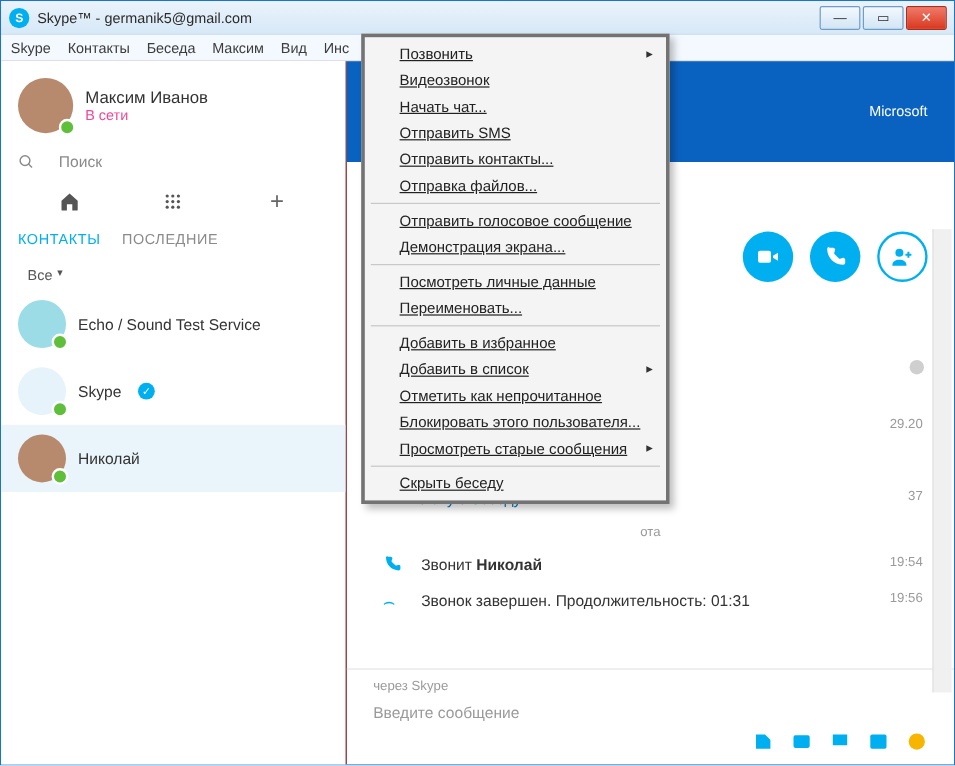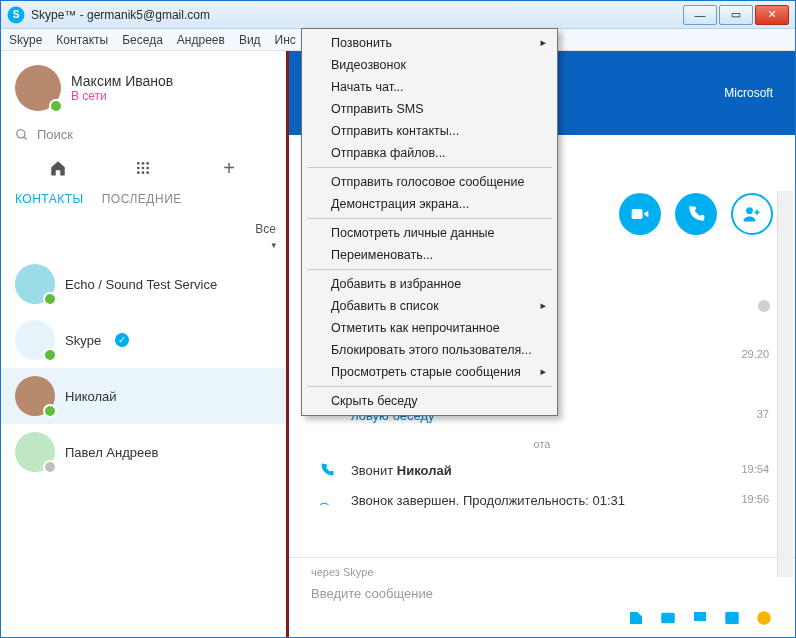--- a/index.html
+++ b/index.html
@@ -10,35 +10,35 @@
   .titlebar .skype-logo { width:18px;height:18px;margin-right:6px;}
   .titlebar .title { font-size:12px; color:#2b2b2b; flex:1; }
   .winbtns { display:flex; gap:0; }
   .winbtn { width:34px;height:20px;border:1px solid #6f9dc6;border-radius:2px;background:linear-gradient(#f3f8fd,#d2e5f5);display:flex;align-items:center;justify-content:center;font-size:11px;color:#2b2b2b;margin-left:2px;}
   .winbtn.close{background:linear-gradient(#f07a6a,#d9381e);border-color:#b02a16;color:#fff;}
   
   .menubar { height:22px; background:#f3f9fe; display:flex; align-items:center; padding:0 8px; gap:14px; font-size:12px; color:#3d3d3d; border-bottom:1px solid #e0e0e0;}
   .menubar span{cursor:default;}
   .body { display:flex; height: calc(100% - 50px); position:relative; }
   
-  .sidebar { width:288px; border-right:3px solid #7f1d1d; display:flex; flex-direction:column; background:#fff;}
+  .sidebar { width:288px; border-right:1px solid #7f1d1d; display:flex; flex-direction:column; background:#fff;}
   .me { display:flex; padding:14px 14px 8px 14px; align-items:center; gap:10px;}
   .avatar {width:46px;height:46px;border-radius:50%;background:#b9c3cc;position:relative;flex-shrink:0;}
   .avatar.sm{width:40px;height:40px;}
   .presence{position:absolute;right:-2px;bottom:-2px;width:14px;height:14px;border-radius:50%;background:#5fbf3a;border:2px solid #fff;}
   .presence.away{background:#c0c0c0;}
   .me-name{font-size:14px;color:#333;}
   .me-status{font-size:12px;color:#ec4899;}
-  .search{padding:8px 14px;display:flex;align-items:center;gap:8px;color:#8a8a8a;font-size:13px;}
+  .search{padding:8px 14px;display:flex;align-items:center;gap:20px;color:#8a8a8a;font-size:13px;}
   .iconrow{display:flex;justify-content:space-around;padding:8px 14px;color:#555;}
   .iconrow .ic{width:20px;height:20px;display:flex;align-items:center;justify-content:center;font-size:16px;color:#666;}
   .tabs{display:flex;gap:18px;padding:6px 14px 10px 14px;font-size:12px;}
   .tabs .tab{color:#8a8a8a;letter-spacing:0.5px;}
   .tabs .tab.active{color:#00aff0;}
-  .filter{padding:6px 10px;font-size:12px;color:#555;display:flex;align-items:flex-end;gap:4px;flex-direction:column;}
+  .filter{padding:6px 22px;font-size:12px;color:#555;display:flex;align-items:flex-start;gap:4px;}
   .contacts{flex:1;overflow:hidden;}
   .contact{display:flex;align-items:center;gap:10px;padding:8px 14px;font-size:13px;color:#333;}
   .contact.selected{background:#e9f4fb;}
   .badge-verified{display:inline-flex;width:14px;height:14px;border-radius:50%;background:#00aff0;color:#fff;font-size:9px;align-items:center;justify-content:center;margin-left:4px;}
   
   .main{flex:1;display:flex;flex-direction:column;position:relative;gap:44px;}
   .msn-band{height:84px;background:#0a62c0;color:#fff;display:flex;align-items:center;justify-content:space-between;padding:0 22px;font-size:22px;}
   .msn-band .ms{font-size:12px;}
   .actionrow{display:flex;gap:14px;justify-content:flex-end;padding:14px 22px;}
   .roundbtn{width:42px;height:42px;border-radius:50%;background:#00aff0;display:flex;align-items:center;justify-content:center;color:#fff;}
@@ -47,21 +47,21 @@
   .convo .link{color:#0a7fbf;}
   .convo .time{color:#9a9a9a;font-size:11px;position:absolute;right:4px;}
   .convo .row{position:relative;padding:6px 60px 6px 40px;line-height:1.4;}
   .convo .row .cicon{position:absolute;left:8px;top:6px;color:#00aff0;font-size:16px;}
   .divider-txt{font-size:11px;color:#9a9a9a;text-align:center;margin:6px 0;position:relative;}
   .footer{border-top:1px solid #e4e4e4;}
   .via{font-size:11px;color:#9a9a9a;padding:8px 22px 2px;}
   .compose{padding:6px 22px 4px;font-size:13px;color:#9a9a9a;}
   .compose-icons{display:flex;gap:14px;justify-content:flex-end;padding:4px 22px 10px;color:#00aff0;font-size:16px;}
   
-  .ctxmenu{position:absolute;left:300px;top:27px;width:257px;background:#f4f4f4;border:1px solid #737373;box-shadow:4px 4px 6px rgba(0,0,0,.25);padding:3px;font-size:12.5px;color:#222;z-index:50;}
+  .ctxmenu{position:absolute;left:300px;top:27px;width:257px;background:#f4f4f4;border:3px solid #737373;box-shadow:4px 4px 6px rgba(0,0,0,.25);padding:3px;font-size:12.5px;color:#222;z-index:50;text-decoration:underline;}
   .ctxmenu .mi{padding:4px 18px 4px 26px;white-space:nowrap;position:relative;}
   .ctxmenu .mi.arrow::after{content:'▸';position:absolute;right:8px;top:4px;font-size:11px;color:#333;}
   .ctxmenu .sep{height:1px;background:#c8c8c8;margin:3px 2px;}
   .highlight-ring{position:absolute;border:3px solid #d8201a;border-radius:14px;pointer-events:none;}
   .scrollbar{position:absolute;right:2px;top:140px;bottom:60px;width:16px;background:#f0f0f0;border-left:1px solid #e0e0e0;}
   svg{display:block;}
 </style>
 </head>
 <body>
 
@@ -79,21 +79,21 @@
       <div class="winbtn">—</div>
       <div class="winbtn">▭</div>
       <div class="winbtn close">✕</div>
     </div>
   </div>
 
   <div class="menubar">
     <span>Skype</span>
     <span>Контакты</span>
     <span>Беседа</span>
-    <span>Андреев</span>
+    <span>Максим</span>
     <span>Вид</span>
     <span>Инс</span>
   </div>
 
   <div class="body">
 
     <div class="sidebar">
       <div class="me">
         <div class="avatar" style="background:#b78a6e">
           <div class="presence"></div>
@@ -154,26 +154,20 @@
             </div>
             <span>Skype</span>
             <span class="badge-verified">✓</span>
           </div>
           <div class="contact selected">
             <div class="avatar sm" style="background: rgb(183, 138, 110);">
               <div class="presence"></div>
             </div>
             <span>Николай</span>
           </div>
-          <div class="contact">
-            <div class="avatar sm" style="background: rgb(191, 231, 196);">
-              <div class="presence away"></div>
-            </div>
-            <span>Павел Андреев</span>
-          </div>
         </div>
     </div>
 
     <div class="main">
       <div class="msn-band">
         <span style="font-weight:300;">msn</span>
         <span class="ms">Microsoft</span>
       </div>
       <div class="actionrow">
         <div class="roundbtn">

